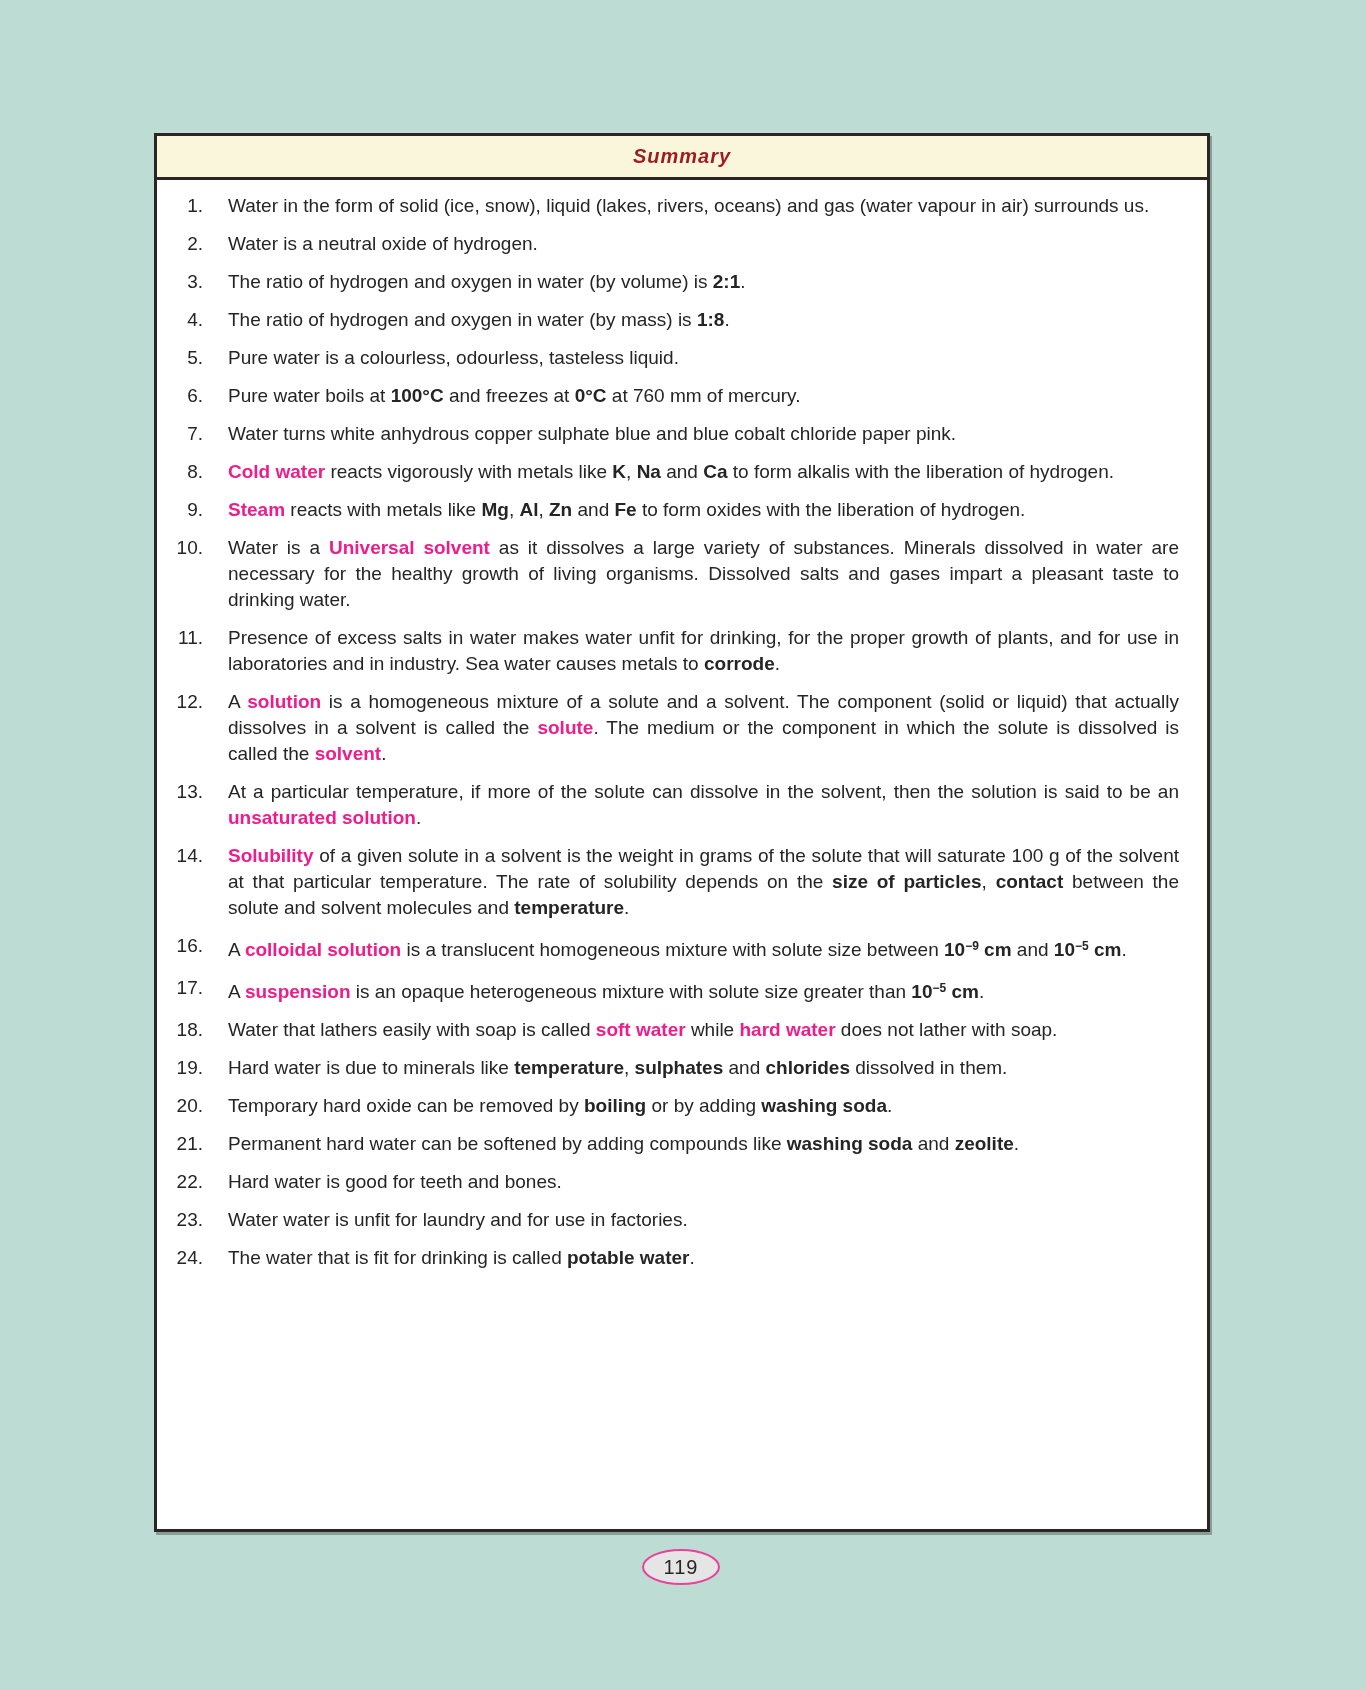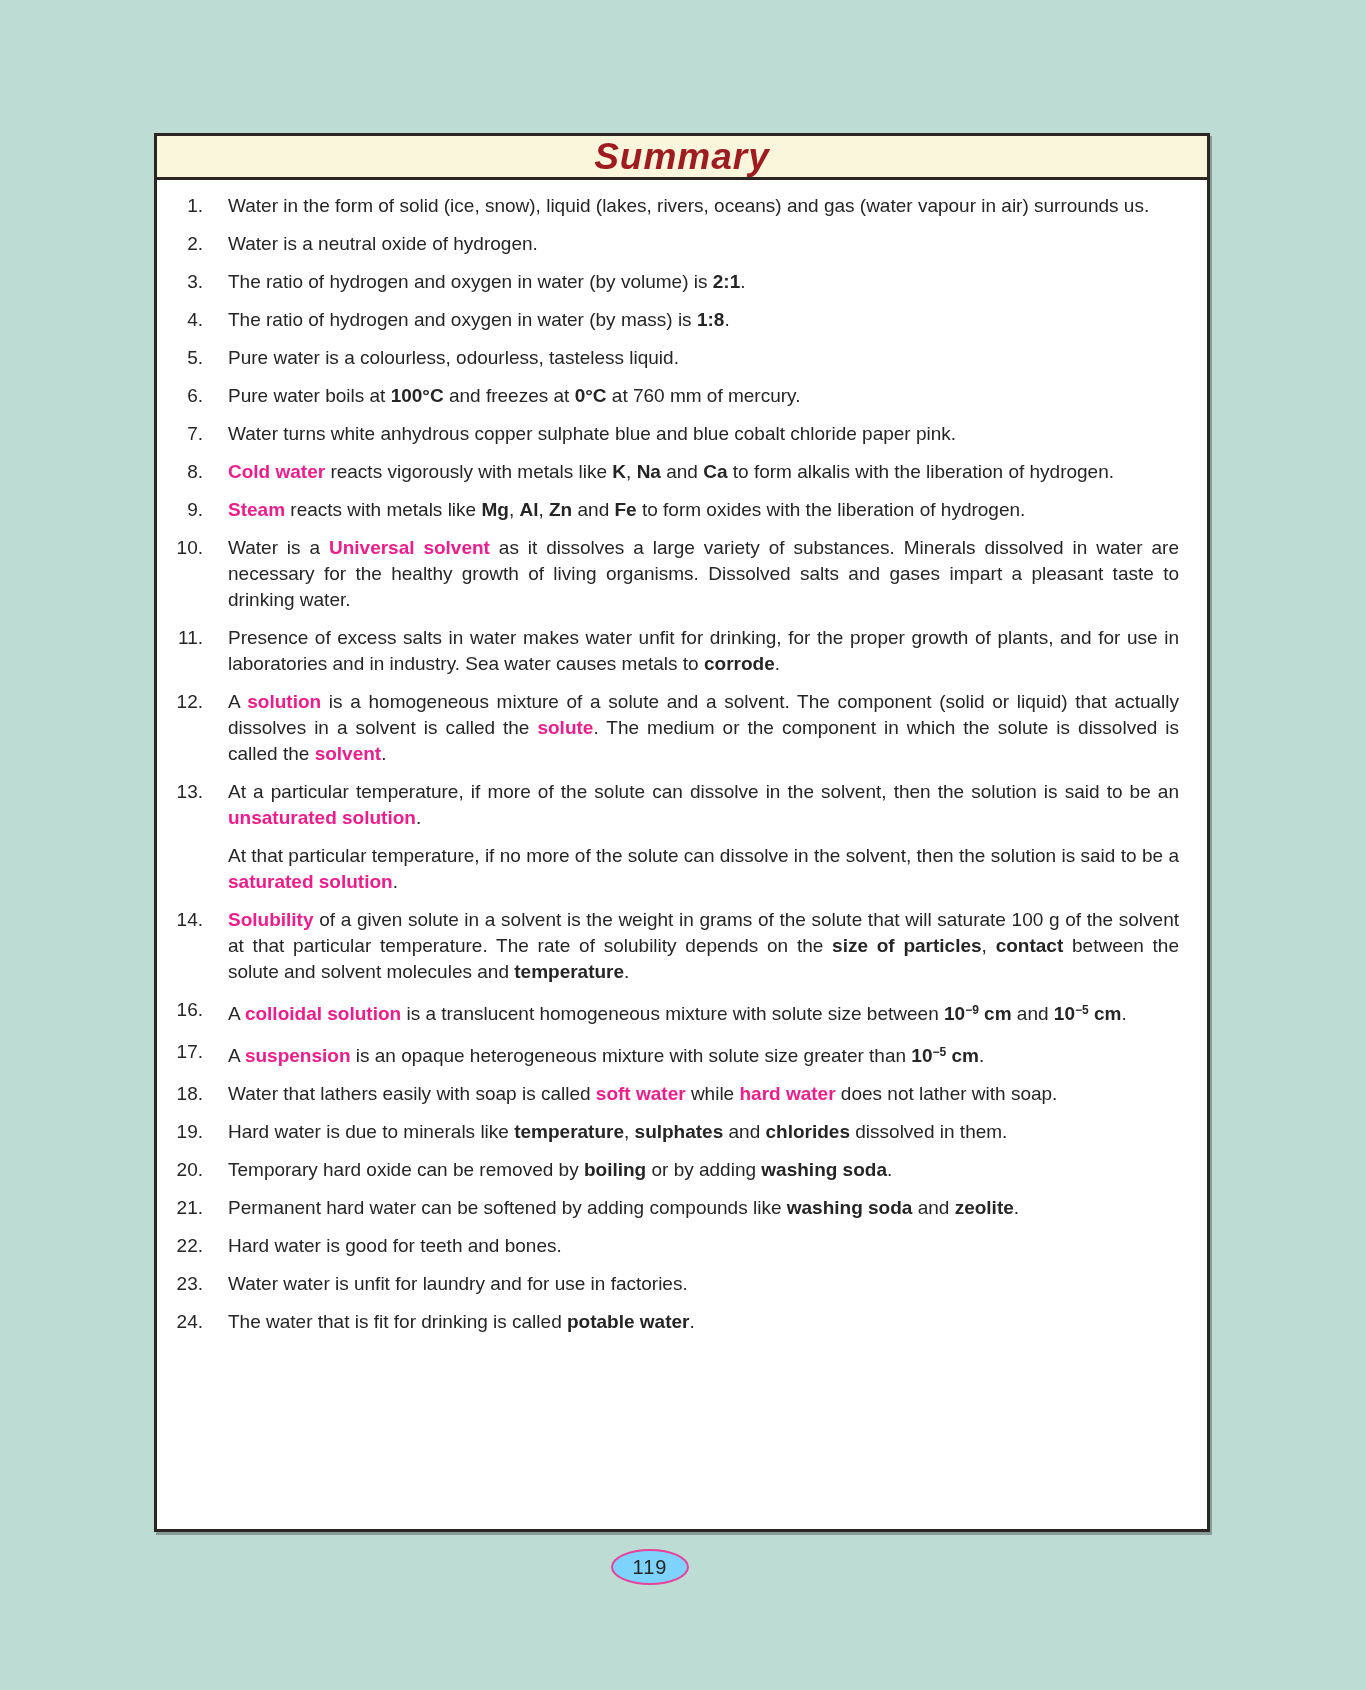--- a/index.html
+++ b/index.html
@@ -28,21 +28,21 @@
     box-shadow:2px 3px 0 rgba(40,40,40,0.35);
   }
   .box-header{
     height:44px;
     background:var(--header-bg);
     border-bottom:3px solid var(--border-color);
     display:flex;align-items:center;justify-content:center;
     box-sizing:border-box;
   }
   .box-title{
-    font-size:37px;
+    font-size:20px;
     font-weight:bold;
     font-style:italic;
     color:var(--title-color);
     letter-spacing:1px;
   }
   .box-body{
     box-sizing:border-box;
     height:calc(100% - 44px);
     padding:13px 28px 0 12px;
     overflow:hidden;
@@ -60,23 +60,23 @@
     margin:0 0 12px 0;
     font-size:19px;line-height:26px;
     color:var(--text-color);
     text-align:justify;
   }
   .itembody p:last-child{margin-bottom:0;}
   .b{font-weight:bold;}
   .p{font-weight:bold;color:var(--highlight);}
   .bs{font-weight:bold;font-size:12px;vertical-align:6px;}
   .page-badge{
-    position:absolute;left:611px;top:1549px;
+    position:absolute;left:642px;top:1549px;
     width:78px;height:36px;
-    background:#7dd3fc;
+    background:#e5e5e5;
     border:2px solid var(--badge-border);
     border-radius:50%;
     display:flex;align-items:center;justify-content:center;
     box-sizing:border-box;
   }
   .page-badge span{
     font-size:20px;color:var(--text-color);letter-spacing:1px;
   }
 </style>
 </head>
@@ -157,21 +157,20 @@
         <div class="item">
           <div class="num">12.</div>
           <div class="itembody">
             <p><span>A </span><span class="p">solution</span><span> is a homogeneous mixture of a solute and a solvent. The component (solid or liquid) that actually dissolves in a solvent is called the </span><span class="p">solute</span><span>. The medium or the component in which the solute is dissolved is called the </span><span class="p">solvent</span><span>.</span></p>
           </div>
         </div>
         <div class="item">
           <div class="num">13.</div>
           <div class="itembody">
             <p><span>At a particular temperature, if more of the solute can dissolve in the solvent, then the solution is said to be an </span><span class="p">unsaturated solution</span><span>.</span></p>
-            <p><span>At that particular temperature, if no more of the solute can dissolve in the solvent, then the solution is said to be a </span><span class="p">saturated solution</span><span>.</span></p>
           </div>
         </div>
         <div class="item">
           <div class="num">14.</div>
           <div class="itembody">
             <p><span class="p">Solubility</span><span> of a given solute in a solvent is the weight in grams of the solute that will saturate 100 g of the solvent at that particular temperature. The rate of solubility depends on the </span><span class="b">size of particles</span><span>, </span><span class="b">contact</span><span> between the solute and solvent molecules and </span><span class="b">temperature</span><span>.</span></p>
           </div>
         </div>
         <div class="item">
           <div class="num">16.</div>

